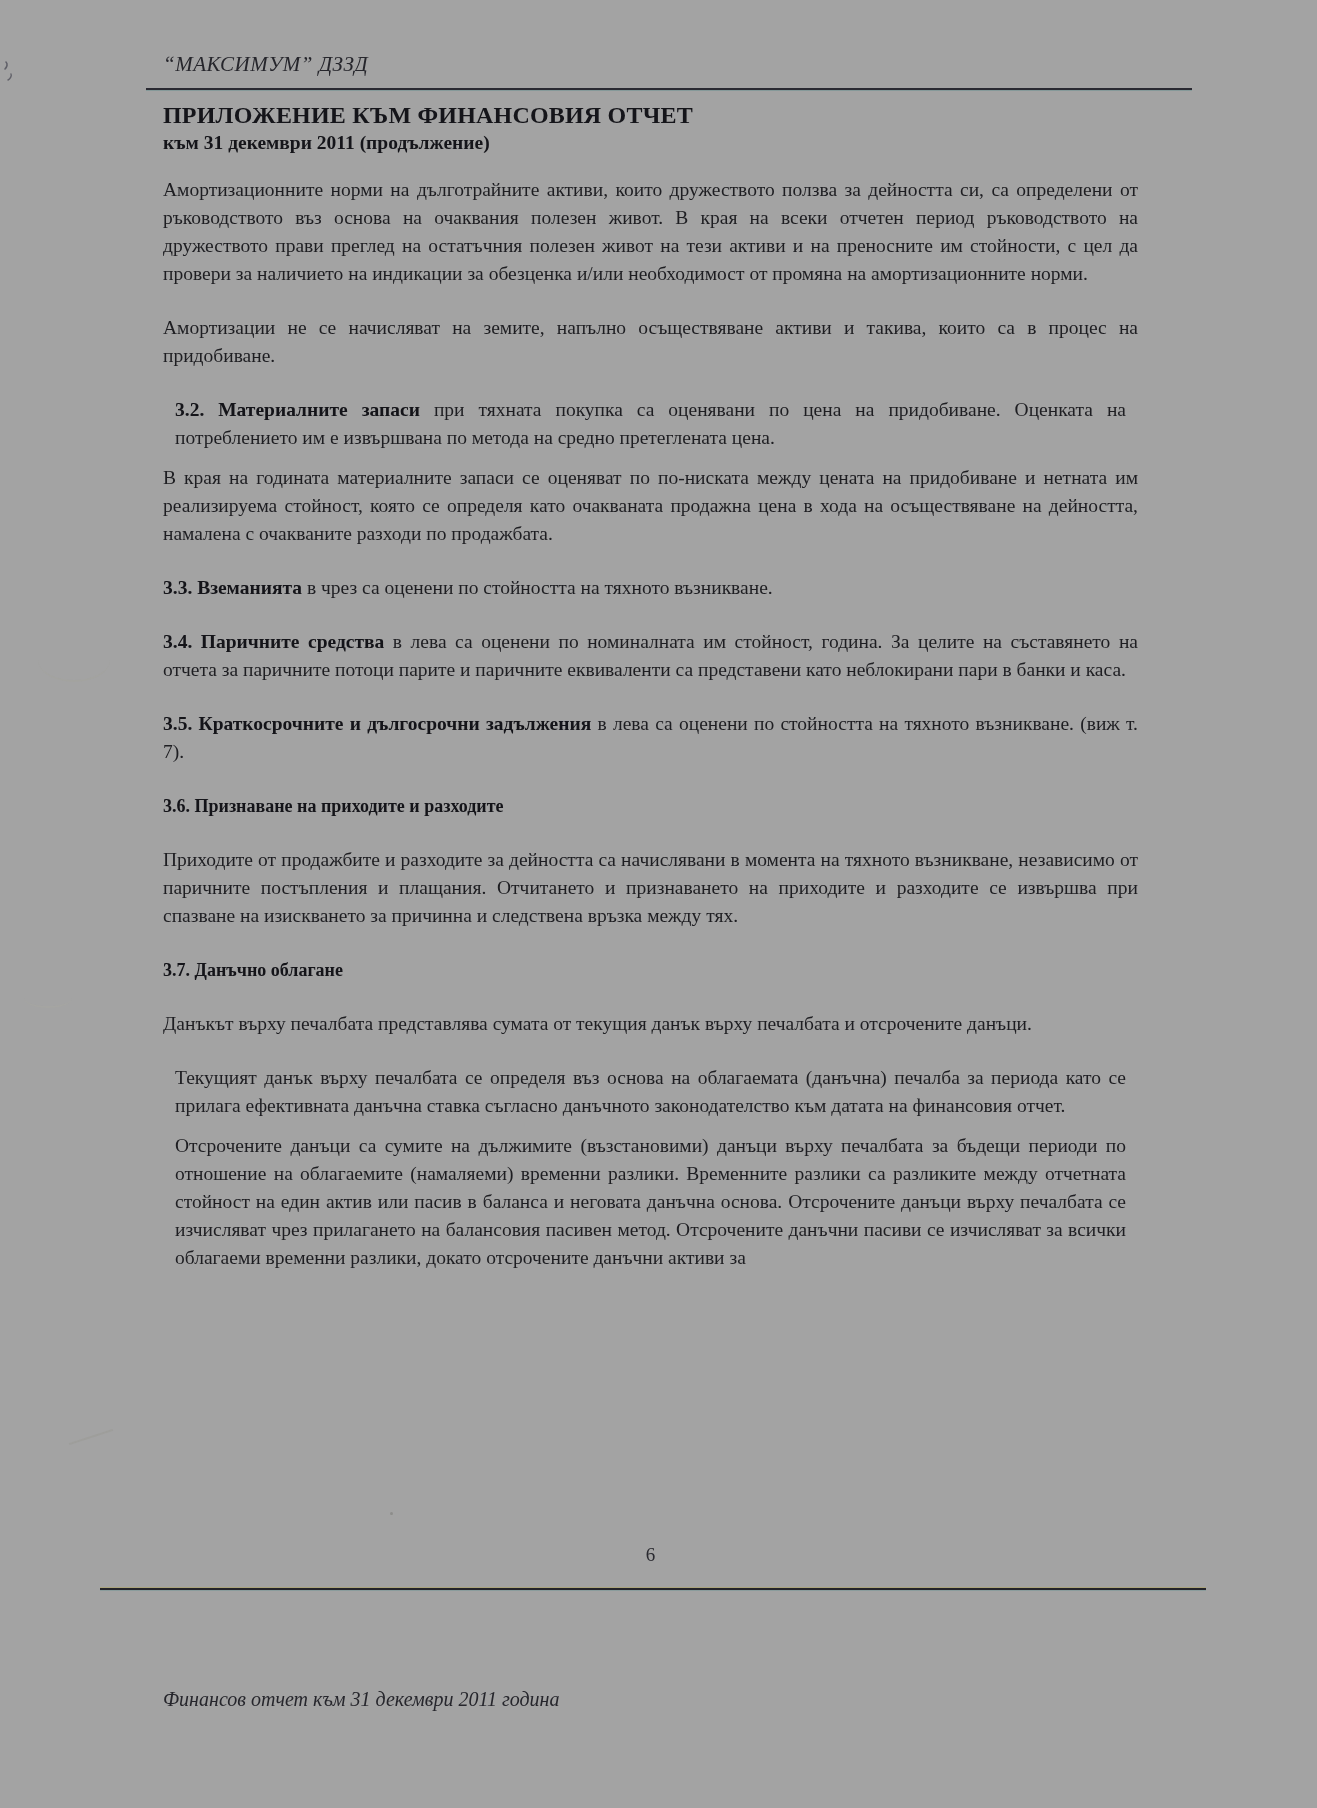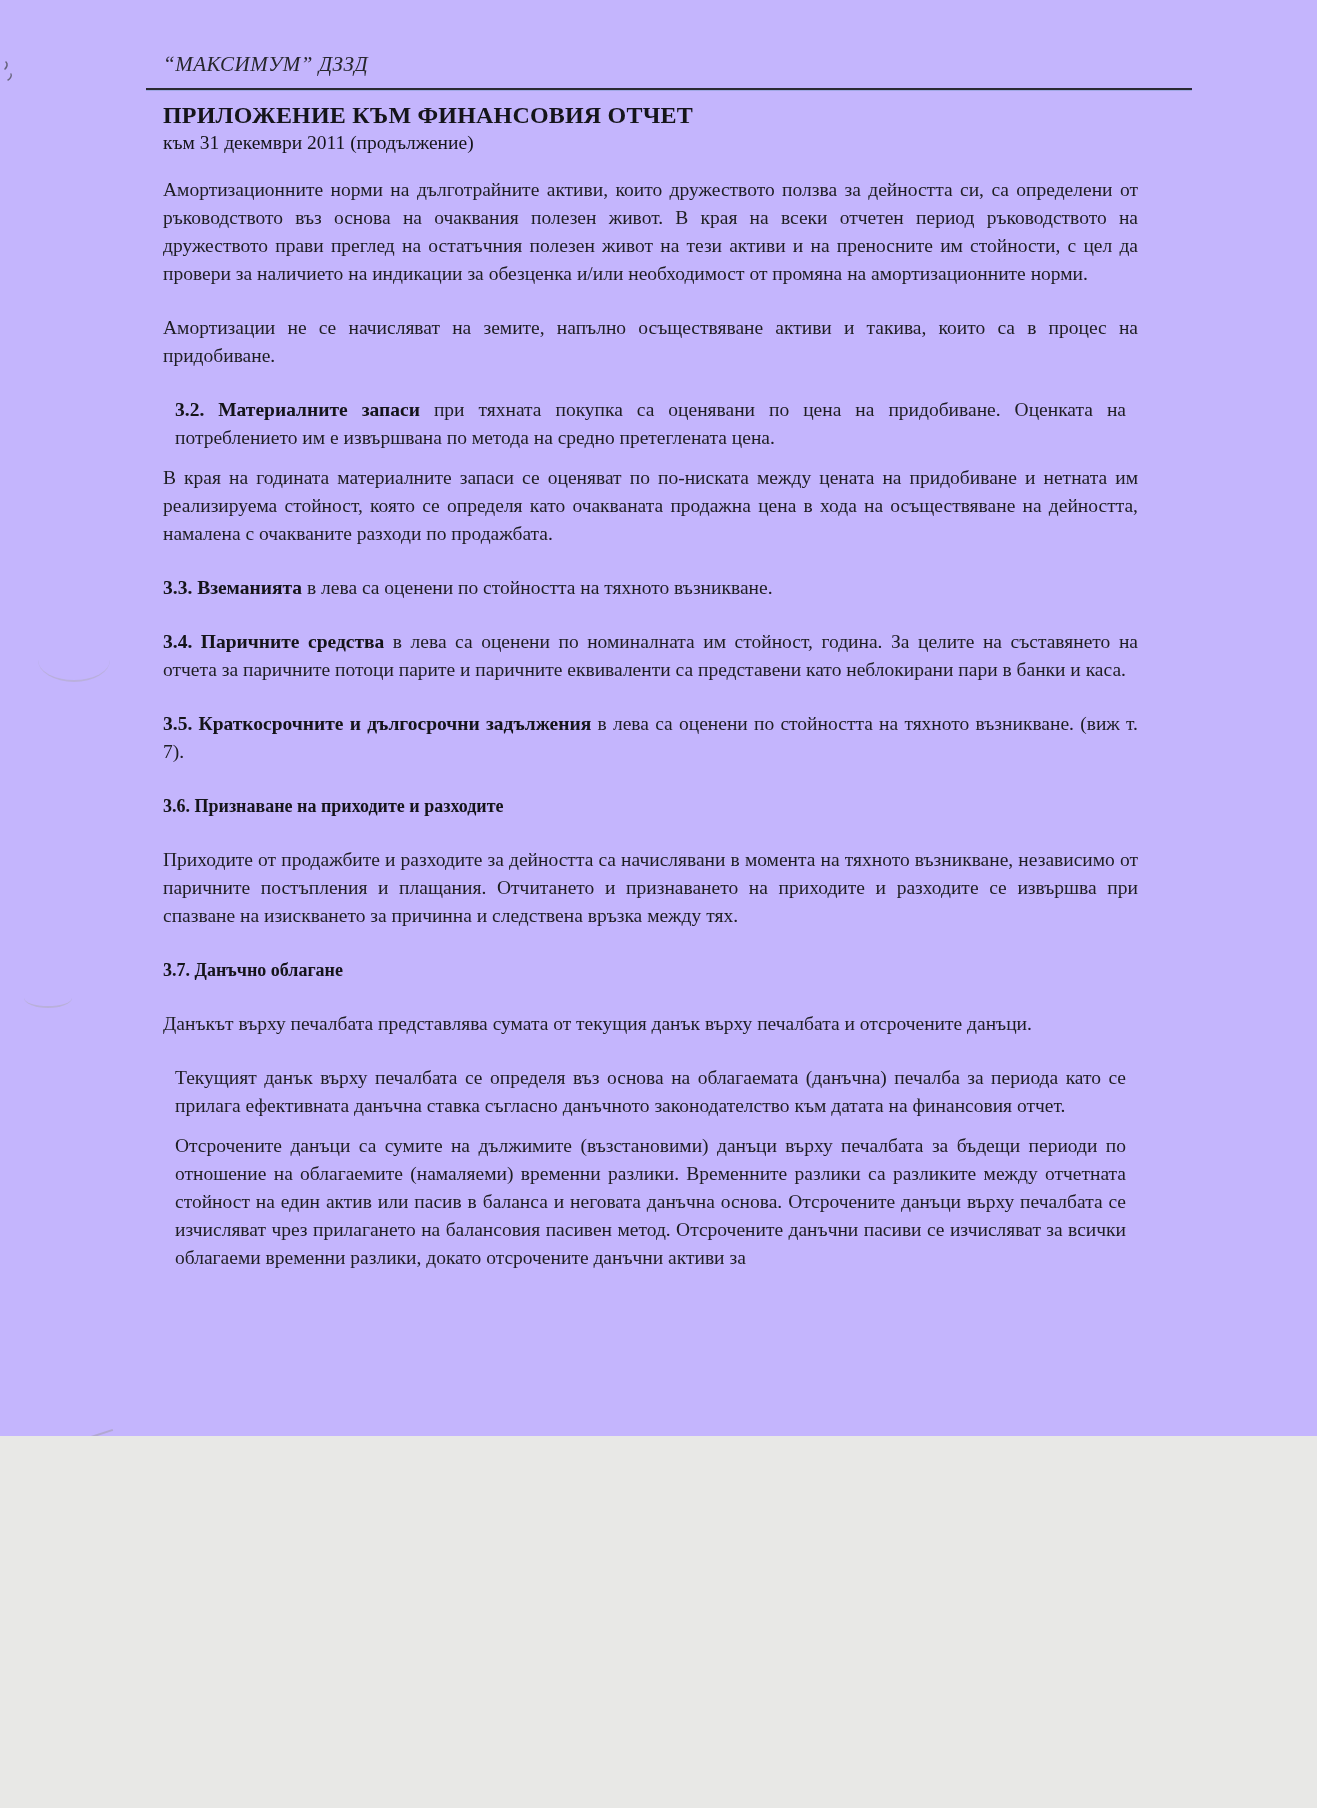--- a/index.html
+++ b/index.html
@@ -1,41 +1,41 @@
 <!DOCTYPE html>
 <html><head>
 <meta charset="utf-8">
 <style>
   html,body{margin:0;padding:0;background:#e8e8e6;}
   .page{
     position:relative;
-    width:1317px;height:1436px;
+    width:1317px;height:1808px;
     margin:0 auto;
-    background:#c4b5fd;
+    background:#a3a3a3;
     overflow:hidden;
     font-family:"Liberation Serif","DejaVu Serif",serif;
     color:#1e1e22;
   }
   .company-header{
     position:absolute;left:163px;top:52px;
     font-style:italic;font-size:21px;letter-spacing:.5px;
     color:#26262c;
   }
   .header-rule{
     position:absolute;left:146px;top:88px;width:1046px;height:2px;
     background:#2a2a32;
     box-shadow:0 1px 0 rgba(0,110,110,.18);
   }
   .title-block{position:absolute;left:163px;top:102px;}
   .doc-title{
     font-weight:bold;font-size:24px;color:#15151a;
     letter-spacing:.2px;margin:0;
   }
   .doc-subtitle{
-    font-weight:normal;font-size:19.5px;color:#15151a;margin:3px 0 0 0;
+    font-weight:bold;font-size:19.5px;color:#15151a;margin:3px 0 0 0;
   }
   .body-col{
     position:absolute;left:163px;top:176px;width:975px;
     font-size:19.5px;line-height:28px;
     text-align:justify;
   }
   .body-col p{margin:0 0 26px 0;}
   .body-col p.cont{margin:12px;}
   .body-col p.tight{margin:0 0 26px 0;}
   b.lead{color:#141419;}
@@ -102,21 +102,21 @@
 
   <div class="body-col">
 
     <p>Амортизационните норми на дълготрайните активи, които дружеството ползва за дейността си, са определени от ръководството въз основа на очаквания полезен живот. В края на всеки отчетен период ръководството на дружеството прави преглед на остатъчния полезен живот на тези активи и на преносните им стойности, с цел да провери за наличието на индикации за обезценка и/или необходимост от промяна на амортизационните норми.</p>
 
     <p>Амортизации не се начисляват на земите, напълно осъществяване активи и такива, които са в процес на придобиване.</p>
 
     <p class="cont"><b class="lead">3.2. Материалните запаси</b><span> при тяхната покупка са оценявани по цена на придобиване. Оценката на потреблението им е извършвана по метода на средно претеглената цена.</span></p>
     <p class="tight">В края на годината материалните запаси се оценяват по по-ниската между цената на придобиване и нетната им реализируема стойност, която се определя като очакваната продажна цена в хода на осъществяване на дейността, намалена с очакваните разходи по продажбата.</p>
 
-    <p><b class="lead">3.3. Вземанията</b><span> в лева са оценени по стойността на тяхното възникване.</span></p>
+    <p><b class="lead">3.3. Вземанията</b><span> в чрез са оценени по стойността на тяхното възникване.</span></p>
 
     <p><b class="lead">3.4. Паричните средства</b><span> в лева са оценени по номиналната им стойност, година. За целите на съставянето на отчета за паричните потоци парите и паричните еквиваленти са представени като неблокирани пари в банки и каса.</span></p>
 
     <p><b class="lead">3.5. Краткосрочните и дългосрочни задължения</b><span> в лева са оценени по стойността на тяхното възникване. (виж т. 7).</span></p>
 
     <h3 class="subhead">3.6. Признаване на приходите и разходите</h3>
 
     <p>Приходите от продажбите и разходите за дейността са начислявани в момента на тяхното възникване, независимо от паричните постъпления и плащания. Отчитането и признаването на приходите и разходите се извършва при спазване на изискването за причинна и следствена връзка между тях.</p>
 
     <h3 class="subhead">3.7. Данъчно облагане</h3>

